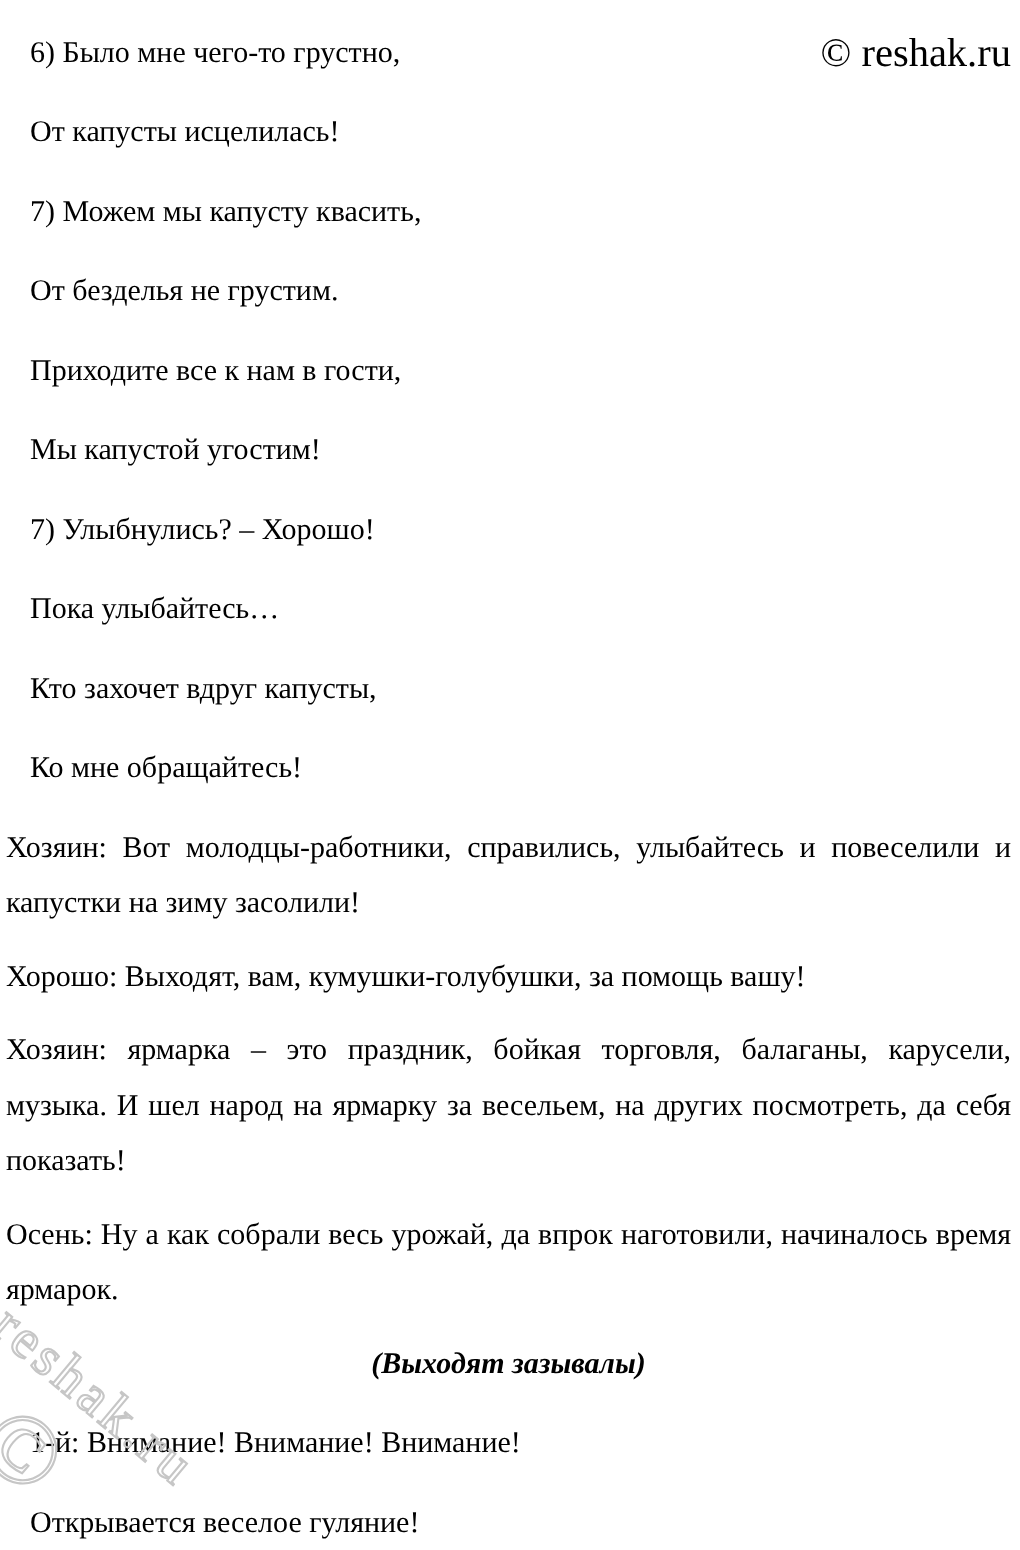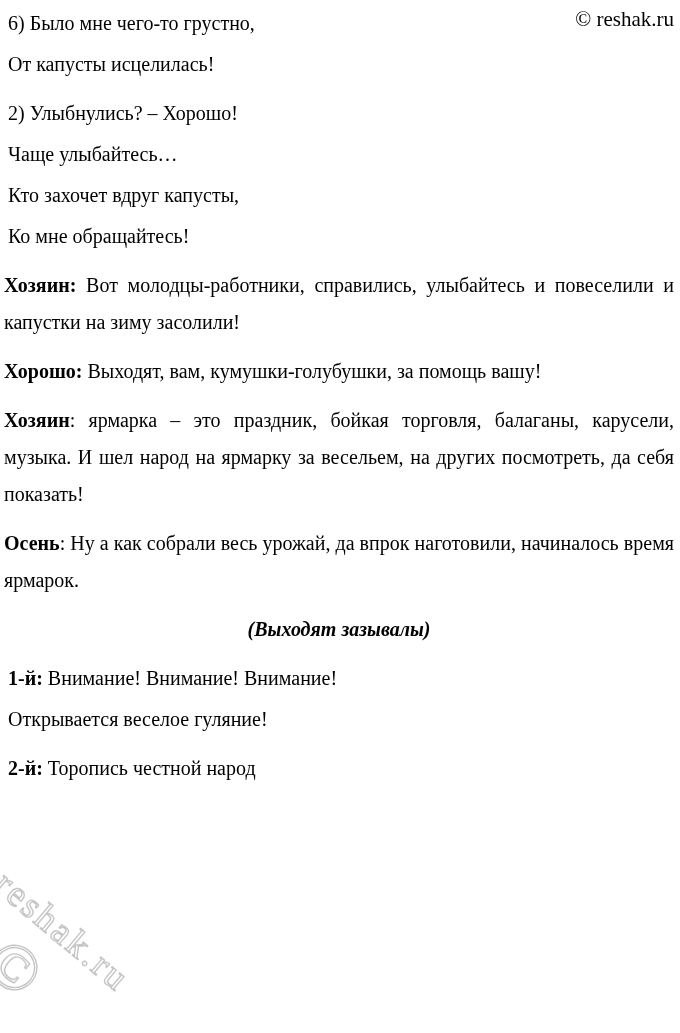--- a/index.html
+++ b/index.html
@@ -14,36 +14,36 @@
     font-size: 20px;
     color: #000000;
   }
   .doc {
     padding: 1px 6px 0 4px;
     position: relative;
     z-index: 1;
   }
   .corner {
     position: absolute;
-    top: 7px; right: 6px;
-    font-size: 21px;
+    top: 20px; right: 6px;
+    font-size: 27px;
     white-space: nowrap;
   }
   .stanza { margin: 0 0 12px 0; }
   .vline {
-    margin: 4px;
+    margin: 16px;
     line-height: 37px;
     text-align: left;
   }
   .para {
     margin: 0 0 12px 0;
     line-height: 37px;
     text-align: justify;
   }
-  .para b, .vline b { font-weight: bold; }
+  .para b, .vline b { font-weight: normal; }
   .stage {
     margin: 0 0 12px 0;
     line-height: 37px;
     text-align: center;
     font-weight: bold;
     font-style: italic;
   }
   .watermark {
     position: absolute;
     z-index: 2;
@@ -72,24 +72,30 @@
 
 <div class="doc">
 
   <div class="corner">© reshak.ru</div>
 
   <div class="stanza">
     <p class="vline">6) Было мне чего-то грустно,</p>
     <p class="vline">От капусты исцелилась!</p>
   </div>
 
+  <div class="stanza">
+    <p class="vline">7) Можем мы капусту квасить,</p>
+    <p class="vline">От безделья не грустим.</p>
+    <p class="vline">Приходите все к нам в гости,</p>
+    <p class="vline">Мы капустой угостим!</p>
+  </div>
 
   <div class="stanza">
-    <p class="vline">2) Улыбнулись? – Хорошо!</p>
-    <p class="vline">Чаще улыбайтесь…</p>
+    <p class="vline">7) Улыбнулись? – Хорошо!</p>
+    <p class="vline">Пока улыбайтесь…</p>
     <p class="vline">Кто захочет вдруг капусты,</p>
     <p class="vline">Ко мне обращайтесь!</p>
   </div>
 
   <p class="para"><b>Хозяин:</b><span> Вот молодцы-работники, справились, улыбайтесь и повеселили и капустки на зиму засолили!</span></p>
 
   <p class="para"><b>Хорошо:</b><span> Выходят, вам, кумушки-голубушки, за помощь вашу!</span></p>
 
   <p class="para"><b>Хозяин</b><span>: ярмарка – это праздник, бойкая торговля, балаганы, карусели, музыка. И шел народ на ярмарку за весельем, на других посмотреть, да себя показать!</span></p>
 

